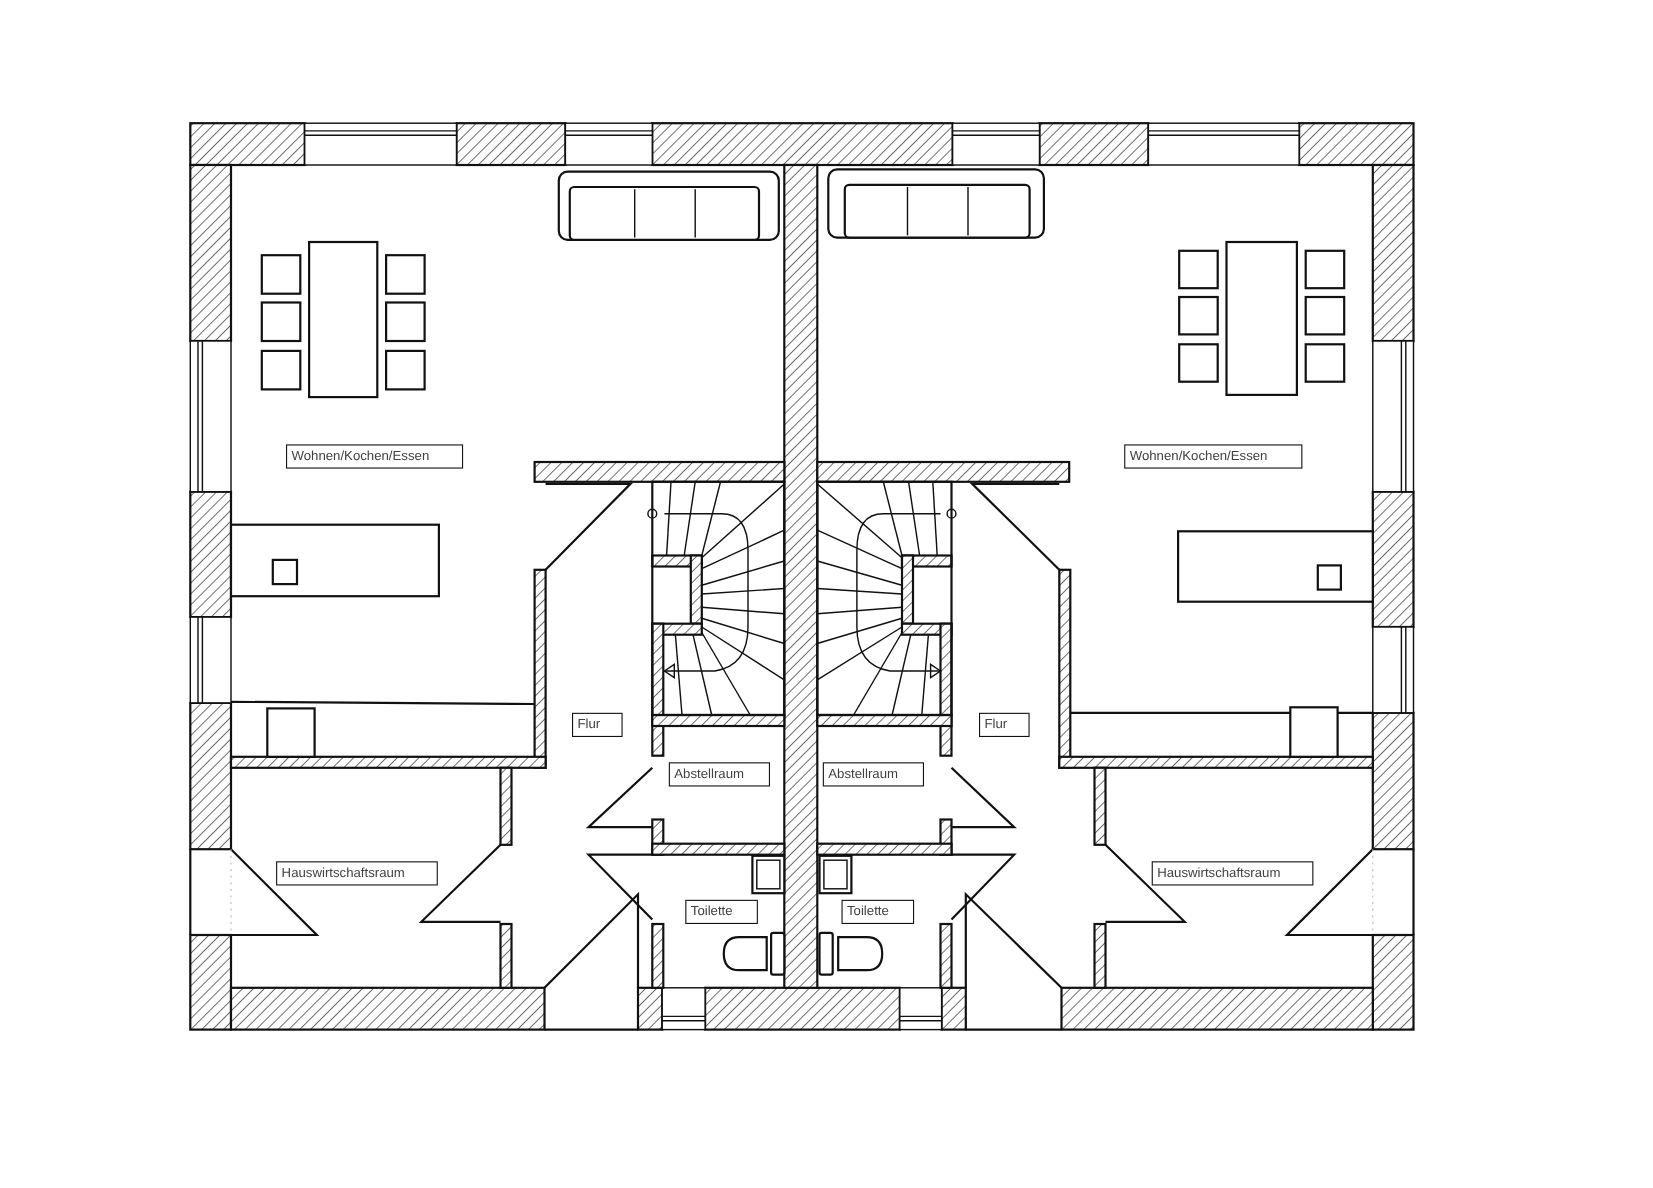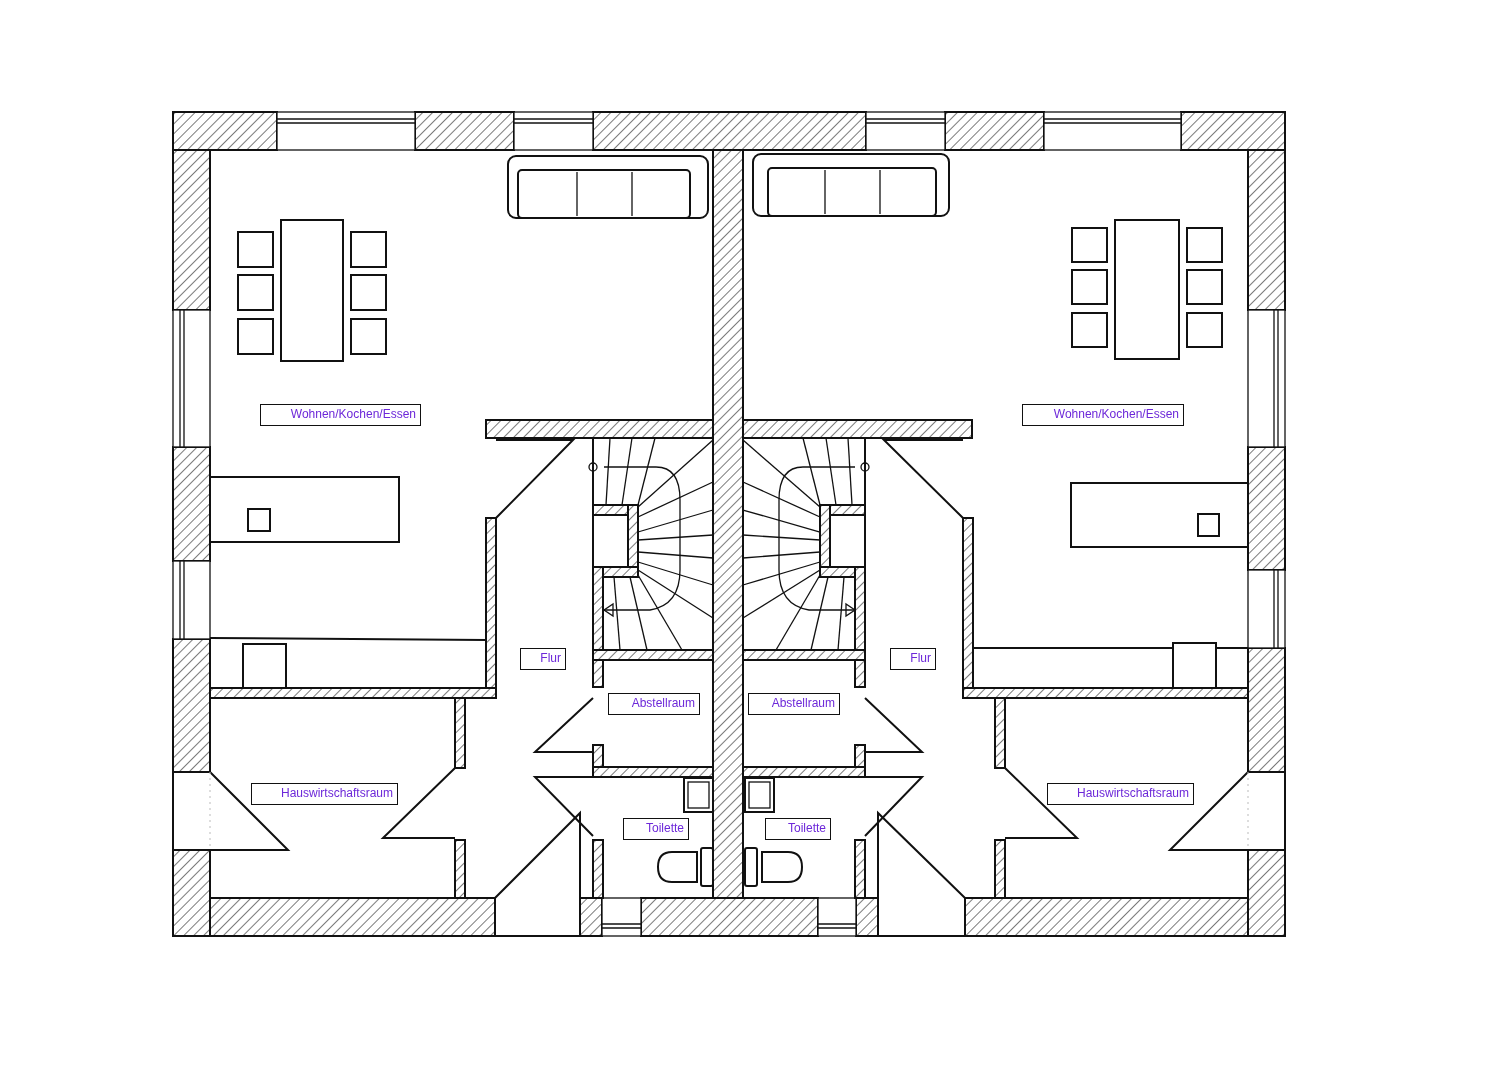--- a/index.html
+++ b/index.html
@@ -233,21 +233,21 @@
   <g>
     <rect class="furn" x="745" y="778" width="29" height="34"></rect>
     <rect class="thin" x="749" y="782" width="21" height="26"></rect>
     <rect class="furn" x="745" y="848" width="12" height="38" rx="2"></rect>
     <path class="furn" d="M 762 852 L 788 852 Q 802 852 802 867 Q 802 882 788 882 L 762 882 Z"></path>
   </g>
 </svg>
 
 <style>
   .room-label { position: absolute; height: 22px; box-sizing: border-box; border: 1.5px solid #111; background: #fff;
-    font-family: "Liberation Sans", sans-serif; font-size: 12px; color: #6d28d9; line-height: 19px; text-align: right; padding: 0 4px; white-space: nowrap; }
+    font-family: "Liberation Sans", sans-serif; font-size: 12px; color: #404040; line-height: 19px; padding: 0 4px; white-space: nowrap; }
 </style>
 
 <div class="room-label" style="left:260px; top:404px; width:161px;">Wohnen/Kochen/Essen</div>
 <div class="room-label" style="left:1022px; top:404px; width:162px;">Wohnen/Kochen/Essen</div>
 
 <div class="room-label" style="left:520px; top:648px; width:46px;">Flur</div>
 <div class="room-label" style="left:890px; top:648px; width:46px;">Flur</div>
 
 <div class="room-label" style="left:608px; top:693px; width:92px;">Abstellraum</div>
 <div class="room-label" style="left:748px; top:693px; width:92px;">Abstellraum</div>

